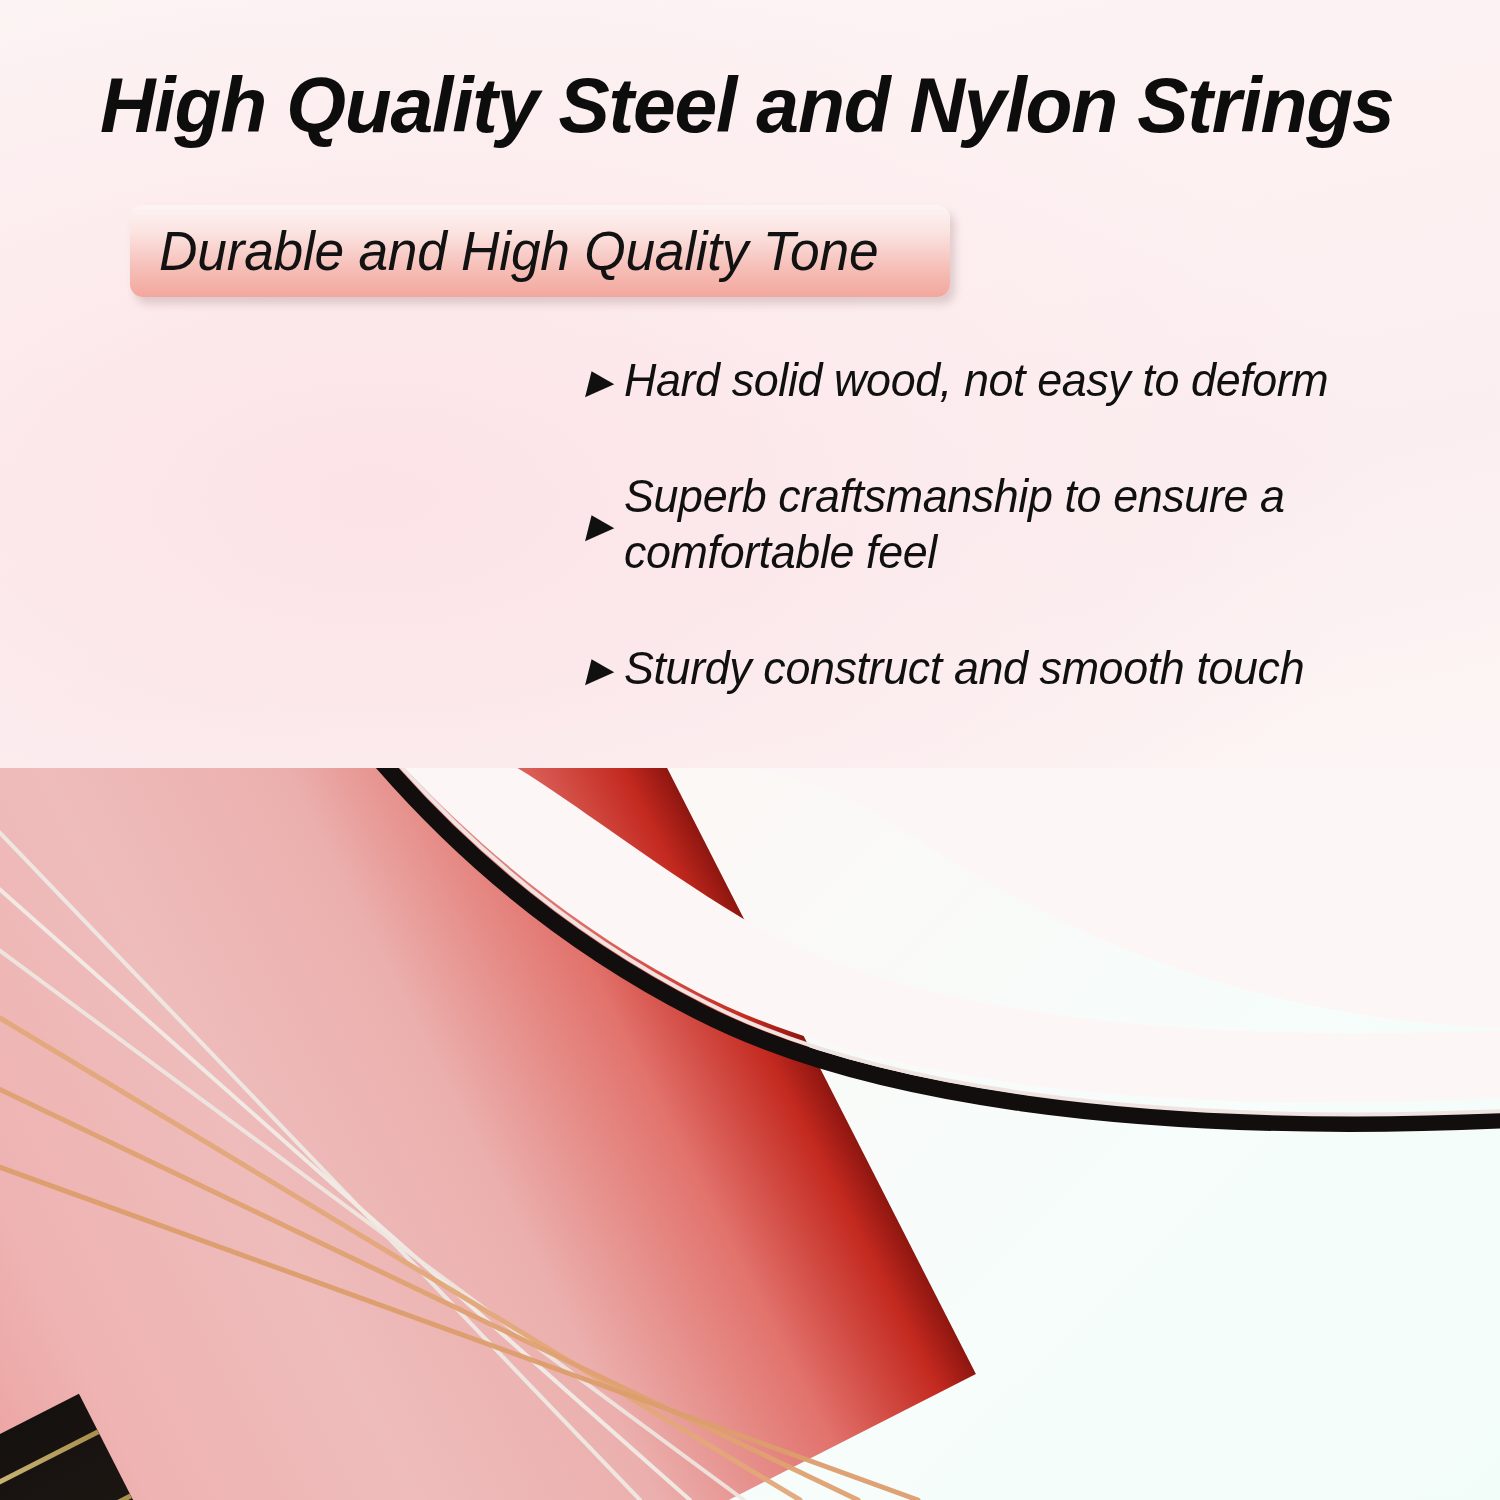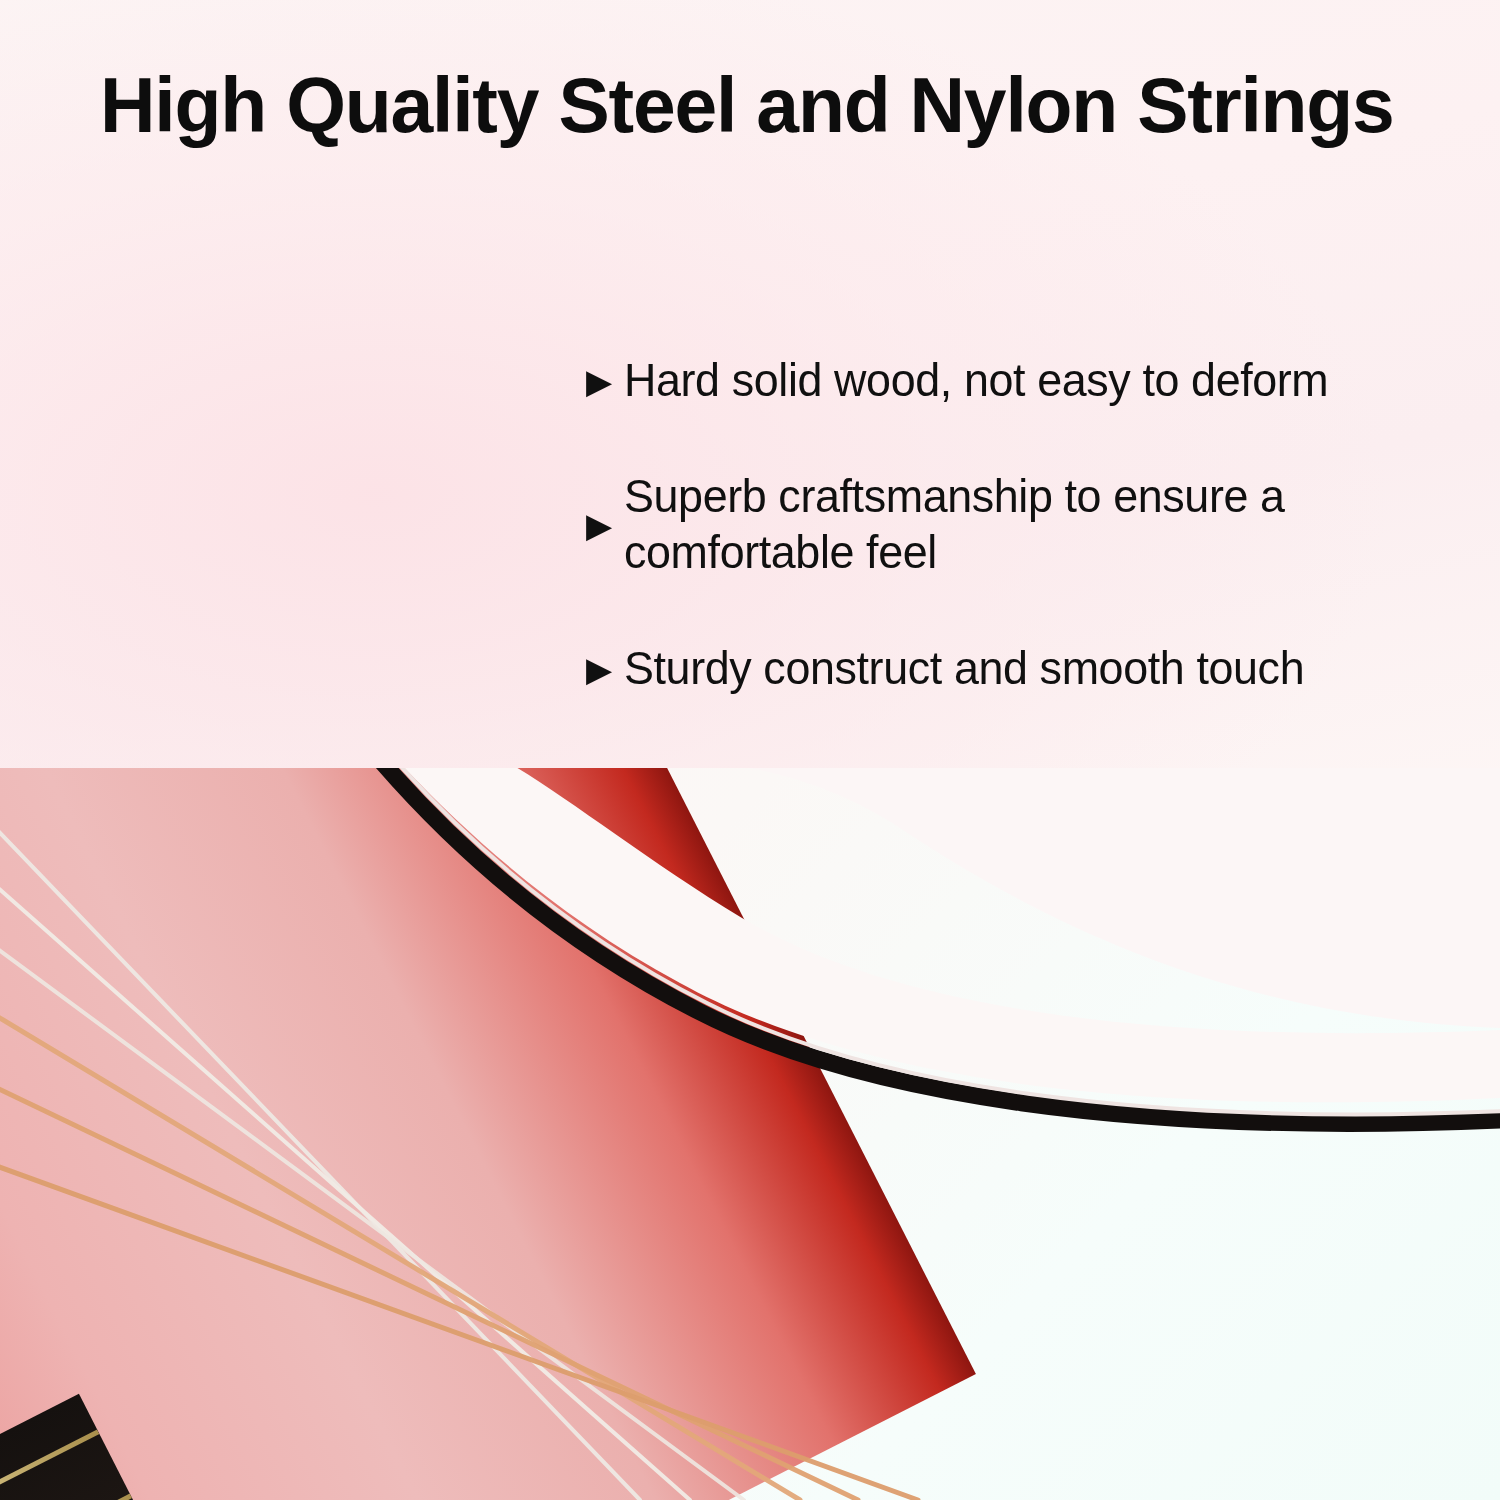--- a/index.html
+++ b/index.html
@@ -9,20 +9,21 @@
     background:#fdf7f7;
   }
   .page{position:relative;width:1500px;height:1500px;overflow:hidden;}
 
   
   .copy-panel{
     position:absolute;left:0;top:0;width:1500px;height:800px;
     background:
       radial-gradient(ellipse 1300px 700px at 25% 62%, rgba(252,226,230,0.95) 0%, rgba(252,232,235,0.55) 45%, rgba(253,243,243,0) 78%),
       linear-gradient(168deg,#fcf4f4 0%,#fdf1f2 38%,#fbeef0 66%,#fdf6f5 100%);
+    font-style: italic;
   }
 
   .headline{
     position:absolute;left:100px;top:66px;width:1390px;
     font-size:78px;line-height:1.0;font-weight:700;
     letter-spacing:-1.2px;color:#0d0d0d;
     white-space:nowrap;
     transform:scaleX(0.985);transform-origin:left top;
   }
 
@@ -97,20 +98,23 @@
 </style>
 </head>
 <body>
 
 <div class="page">
 
   <div class="copy-panel">
 
     <div class="headline">High Quality Steel and Nylon Strings</div>
 
+    <div class="badge">
+      <div class="badge-label">Durable and High Quality Tone</div>
+    </div>
 
     <div class="bullets">
 
       <div class="bullet b1">
         <span class="bullet-marker">▶</span>
         <span class="bullet-text">Hard solid wood, not easy to deform</span>
       </div>
 
       <div class="bullet b2">
         <span class="bullet-marker">▶</span>

